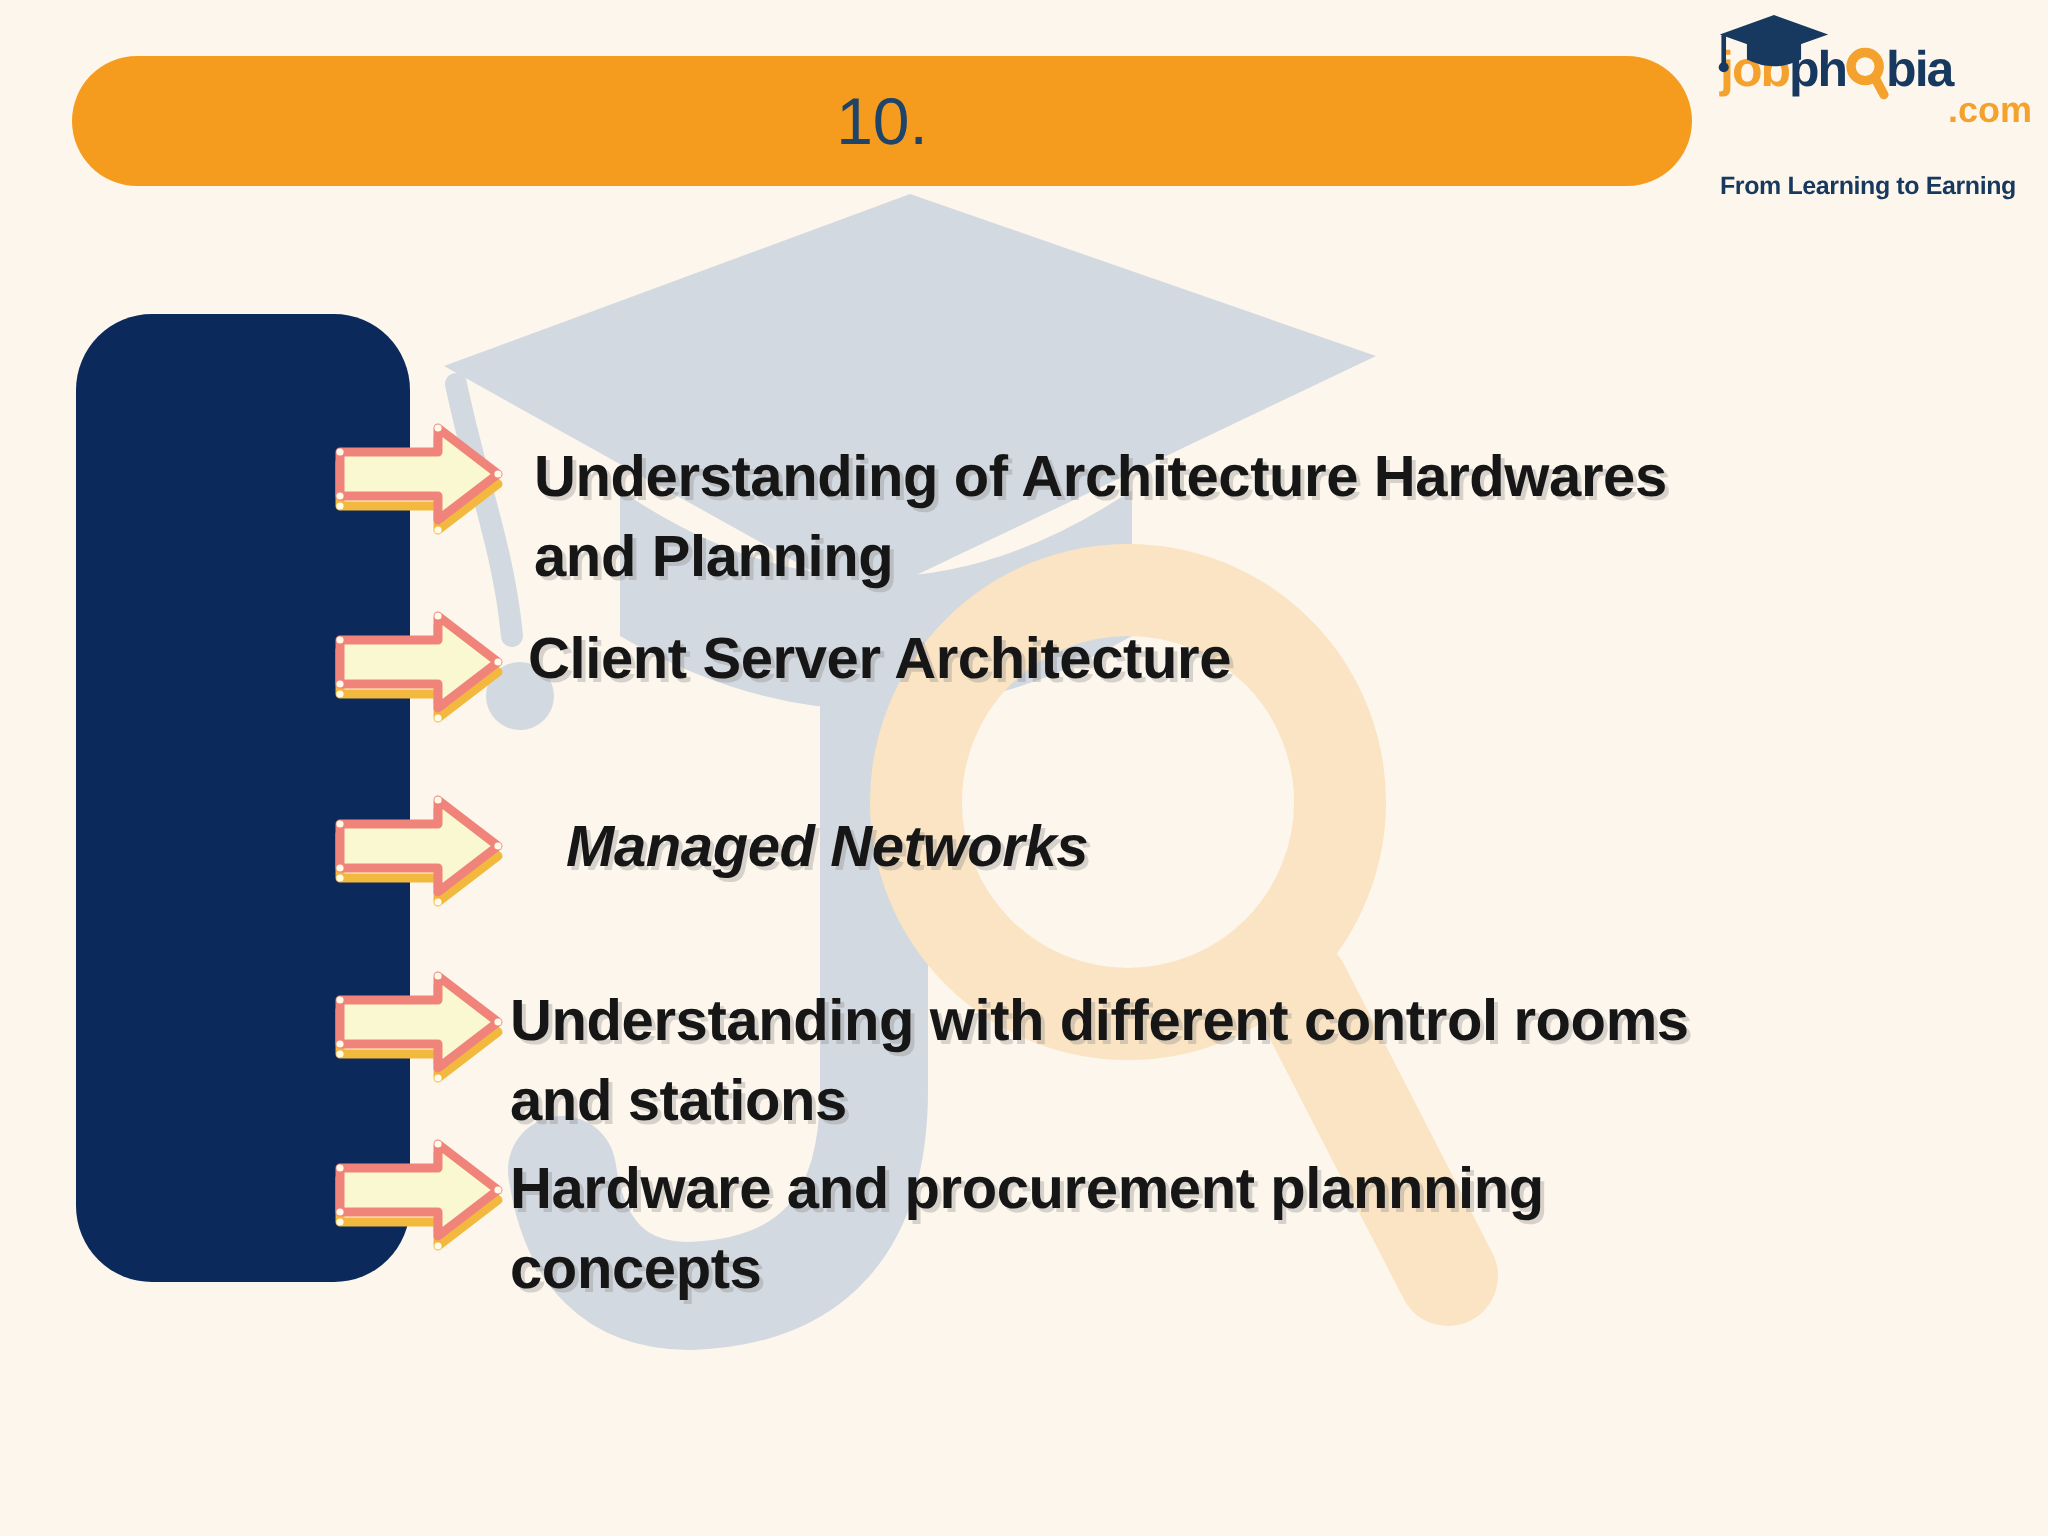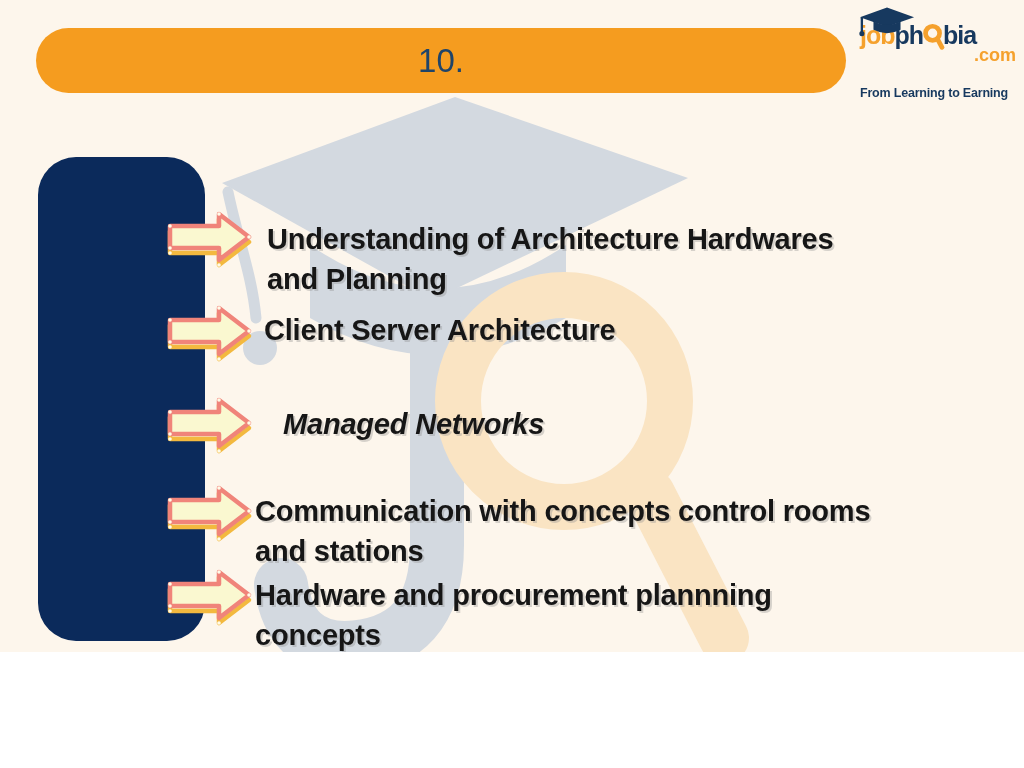--- a/index.html
+++ b/index.html
@@ -3,21 +3,21 @@
 <meta charset="utf-8">
 <style>
   :root{
     --background:#FDF6EC; --header-orange:#F59C1F; --header-navy:#1F4469;
     --panel-navy:#0B2A5B; --arrow-fill:#FAF8D0; --arrow-outline:#F0847A;
     --arrow-shadow:#F3B93F; --body-text:#161616; --watermark-gray:#D3D9E0;
     --watermark-orange:#FAE4C3; --logo-orange:#F5A12D; --logo-navy:#17395F;
   }
   html,body{margin:0;padding:0;}
   body{font-family:"Liberation Sans",sans-serif;}
-  .canvas{position:relative;width:1024px;height:652px;background:var(--background);overflow:hidden;}
+  .canvas{position:relative;width:1024px;height:768px;background:var(--background);overflow:hidden;}
 
   .watermark{position:absolute;left:0;top:0;width:1024px;height:768px;pointer-events:none;}
   .wm-fill{fill:var(--watermark-gray);}
   .wm-cord{stroke:var(--watermark-gray);stroke-width:11;fill:none;stroke-linecap:round;}
   .wm-j{stroke:var(--watermark-gray);stroke-width:54;fill:none;stroke-linecap:round;}
   .wm-ring{fill:none;stroke:var(--watermark-orange);stroke-width:46;}
   .wm-handle{stroke:var(--watermark-orange);stroke-width:50;stroke-linecap:round;}
 
   .header-pill{position:absolute;left:36px;top:28px;width:810px;height:65px;border-radius:33px;
     background:var(--header-orange);display:flex;align-items:center;justify-content:center;gap:8px;}
@@ -162,21 +162,21 @@
     <div class="line">Understanding of Architecture Hardwares</div>
     <div class="line">and Planning</div>
   </div>
   <div class="bullet b2">
     <div class="line">Client Server Architecture</div>
   </div>
   <div class="bullet b3">
     <div class="line">Managed Networks</div>
   </div>
   <div class="bullet b4">
-    <div class="line">Communication with concepts control rooms</div>
+    <div class="line">Understanding with different control rooms</div>
     <div class="line">and stations</div>
   </div>
   <div class="bullet b5">
     <div class="line">Hardware and procurement plannning</div>
     <div class="line">concepts</div>
   </div>
 
 </div>
 
 </body></html>

